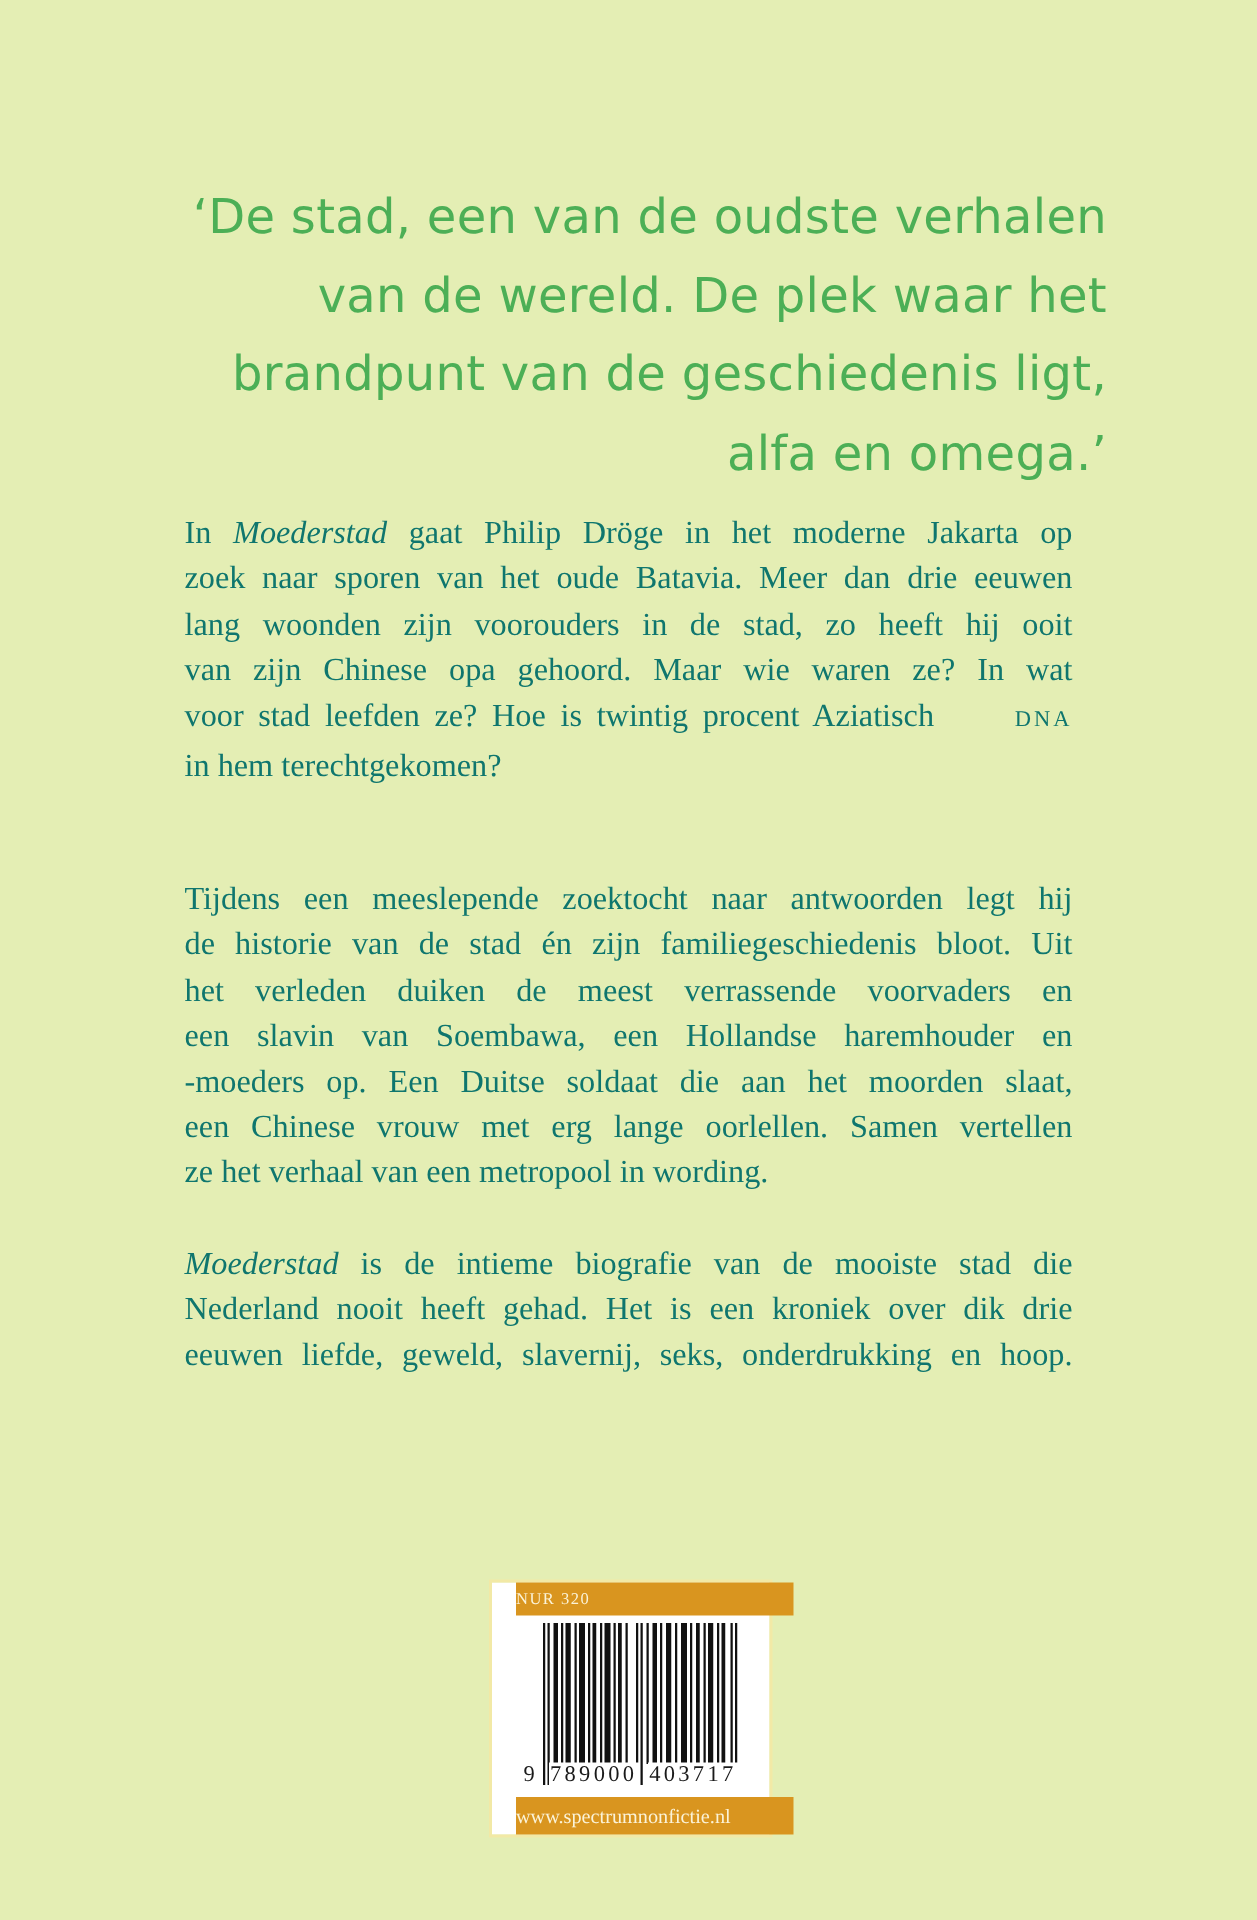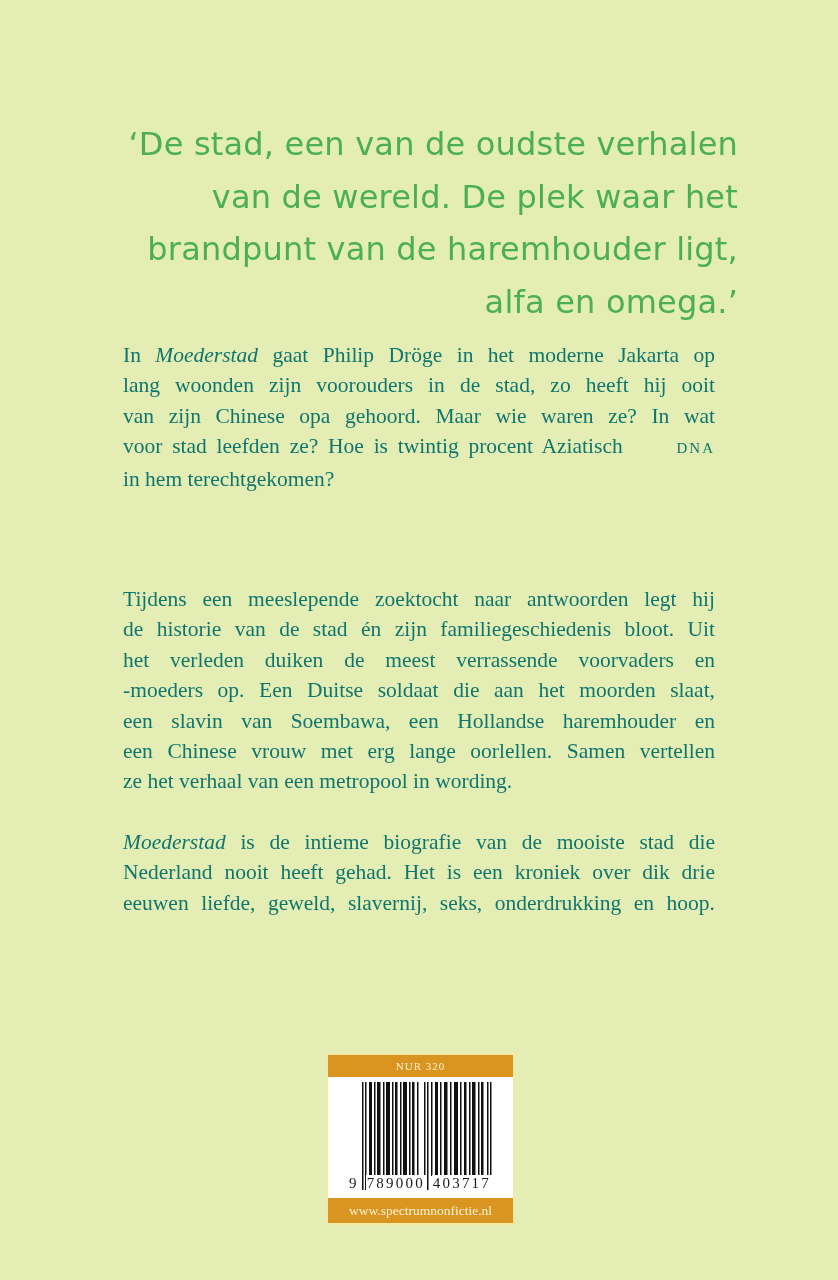--- a/index.html
+++ b/index.html
@@ -58,26 +58,26 @@
       position: absolute;
       left: 328px;
       top: 1055px;
       width: 185px;
       height: 168px;
       background: #ffffff;
       outline: 2px solid #f2e9a6;
     }
     .band {
       position: absolute;
-      left: 0;
+      left: 16px;
       width: 185px;
       background: #d9951f;
       color: #fbf3d8;
       font-family: "Liberation Serif", serif;
-      text-align: center;
+      text-align: left;
     }
     .band.top {
       top: 0;
       height: 22px;
       line-height: 22px;
       font-size: 11px;
       letter-spacing: 1px;
     }
     .band.bottom {
       top: 143px;
@@ -105,38 +105,39 @@
       white-space: nowrap;
     }
     .isbn span { background: #ffffff; padding: 0 1px; }
   </style>
 </head>
 <body>
 
 <div class="quote">
   <span class="qline">‘De stad, een van de oudste verhalen</span>
   <span class="qline">van de wereld. De plek waar het</span>
-  <span class="qline">brandpunt van de haremhouder ligt,</span>
+  <span class="qline">brandpunt van de geschiedenis ligt,</span>
   <span class="qline">alfa en omega.’</span>
 </div>
 
 <div class="body" id="p1">
   <span class="line"><span>In </span><i>Moederstad</i><span> gaat Philip Dröge in het moderne Jakarta op</span></span>
+  <span class="line">zoek naar sporen van het oude Batavia. Meer dan drie eeuwen</span>
   <span class="line">lang woonden zijn voorouders in de stad, zo heeft hij ooit</span>
   <span class="line">van zijn Chinese opa gehoord. Maar wie waren ze? In wat</span>
   <span class="line"><span>voor stad leefden ze? Hoe is twintig procent Aziatisch </span><span class="smallcaps">DNA</span></span>
   <span class="line last">in hem terechtgekomen?</span>
 </div>
 
 <div class="body" id="p2">
   <span class="line">Tijdens een meeslepende zoektocht naar antwoorden legt hij</span>
   <span class="line">de historie van de stad én zijn familiegeschiedenis bloot. Uit</span>
   <span class="line">het verleden duiken de meest verrassende voorvaders en</span>
+  <span class="line">een slavin van Soembawa, een Hollandse haremhouder en</span>
   <span class="line">-moeders op. Een Duitse soldaat die aan het moorden slaat,</span>
-  <span class="line">een slavin van Soembawa, een Hollandse haremhouder en</span>
   <span class="line">een Chinese vrouw met erg lange oorlellen. Samen vertellen</span>
   <span class="line last">ze het verhaal van een metropool in wording.</span>
 </div>
 
 <div class="body" id="p3">
   <span class="line"><i>Moederstad</i><span> is de intieme biografie van de mooiste stad die</span></span>
   <span class="line">Nederland nooit heeft gehad. Het is een kroniek over dik drie</span>
   <span class="line">eeuwen liefde, geweld, slavernij, seks, onderdrukking en hoop.</span>
 </div>
 

